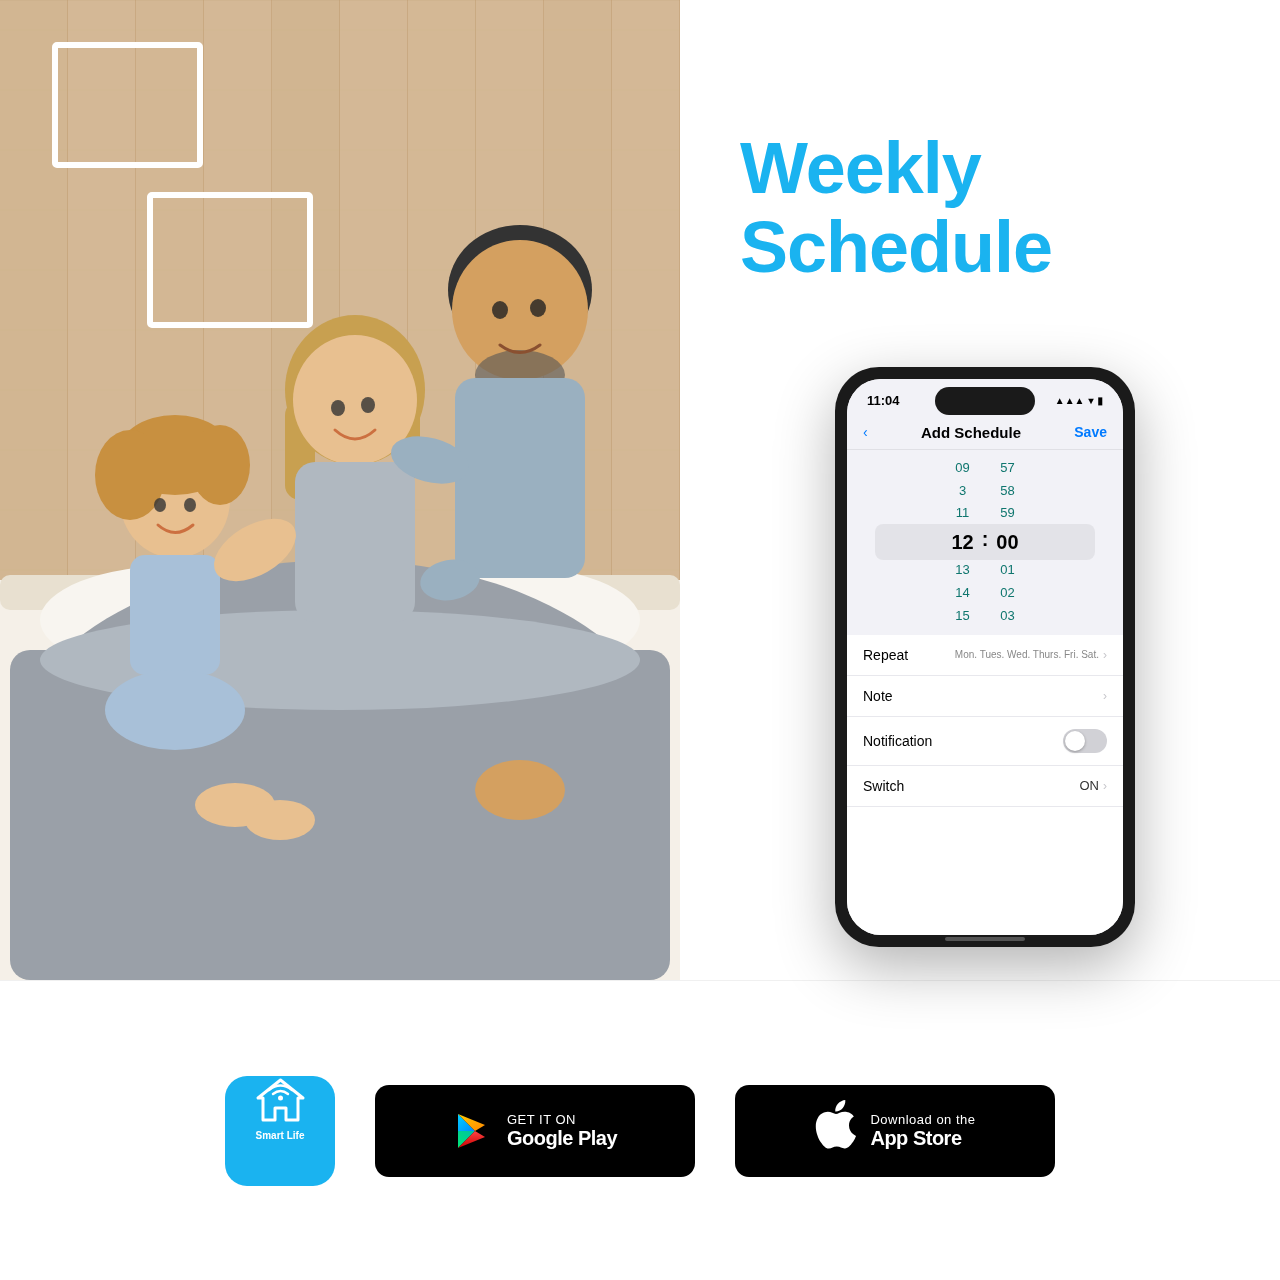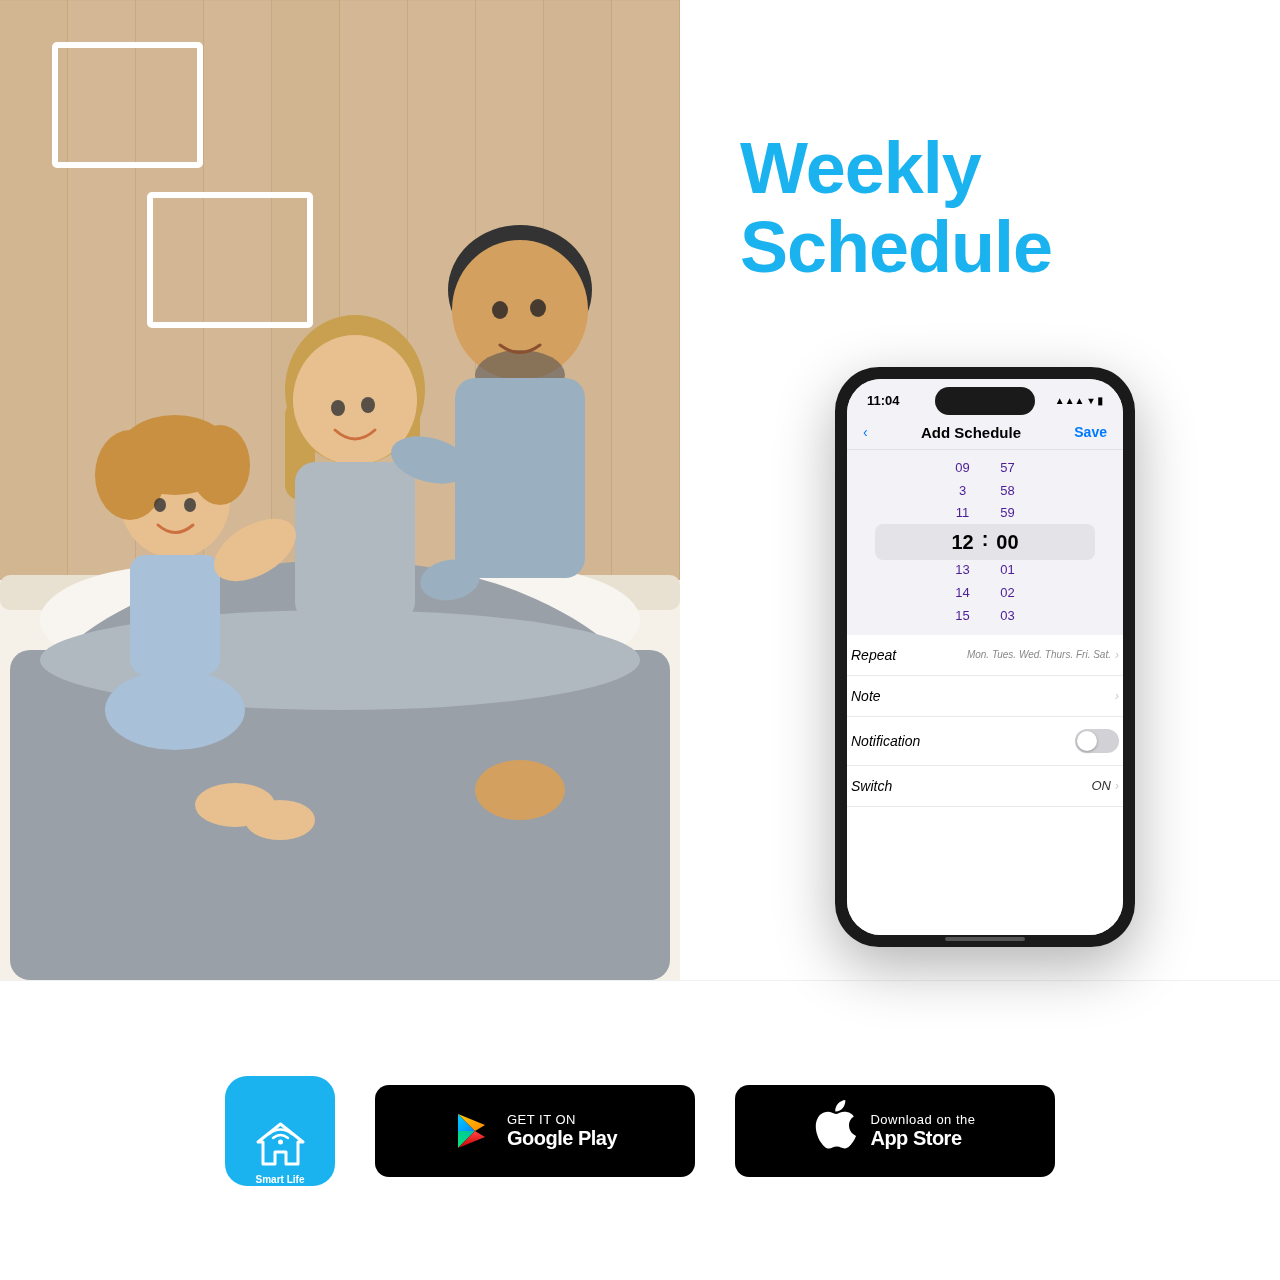--- a/index.html
+++ b/index.html
@@ -186,21 +186,21 @@
 
     .time-column {
       display: flex;
       flex-direction: column;
       align-items: center;
       gap: 2px;
     }
 
     .time-row {
       font-size: 13px;
-      color: #4c1d95;
+      color: #0f766e;
       line-height: 1.6;
     }
 
     .time-row.selected {
       font-size: 20px;
       font-weight: 600;
       color: #000;
     }
 
     .time-separator {
@@ -214,24 +214,23 @@
     .settings-list {
       background: #ffffff;
       flex: 1;
       margin: 0;
     }
 
     .settings-item {
       display: flex;
       justify-content: space-between;
       align-items: center;
-      padding: 12px 4px;
+      padding: 12px 16px;
       border-bottom: 1px solid #e8e8ed;
       background: #ffffff;
-      font-style: italic;
     }
 
     .settings-label {
       font-size: 14px;
       color: #000;
     }
 
     .settings-value {
       display: flex;
       align-items: center;
@@ -280,21 +279,21 @@
 
     
     .smart-life-logo {
       width: 110px;
       height: 110px;
       background: #1ab3f0;
       border-radius: 22px;
       display: flex;
       flex-direction: column;
       align-items: center;
-      justify-content: flex-end;
+      justify-content: flex-start;
       gap: 6px;
       flex-shrink: 0;
     }
 
     .smart-life-text {
       color: white;
       font-size: 10px;
       font-weight: 600;
       text-align: center;
       line-height: 1.2;

